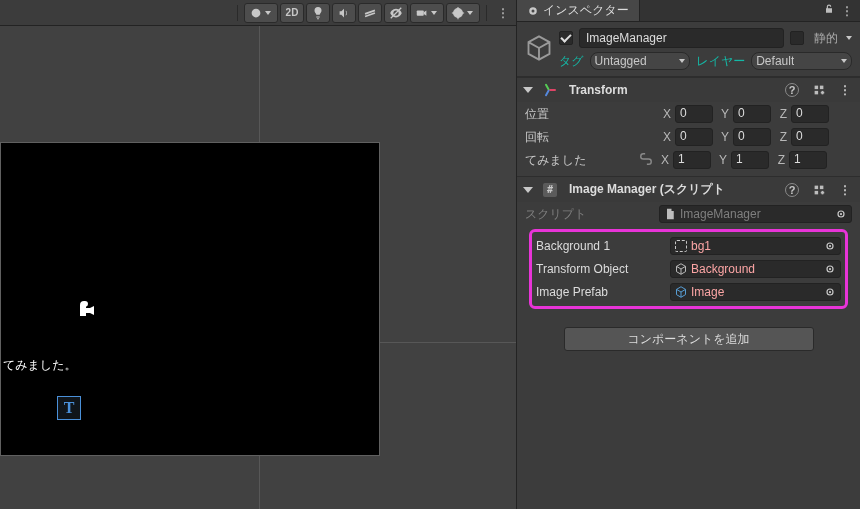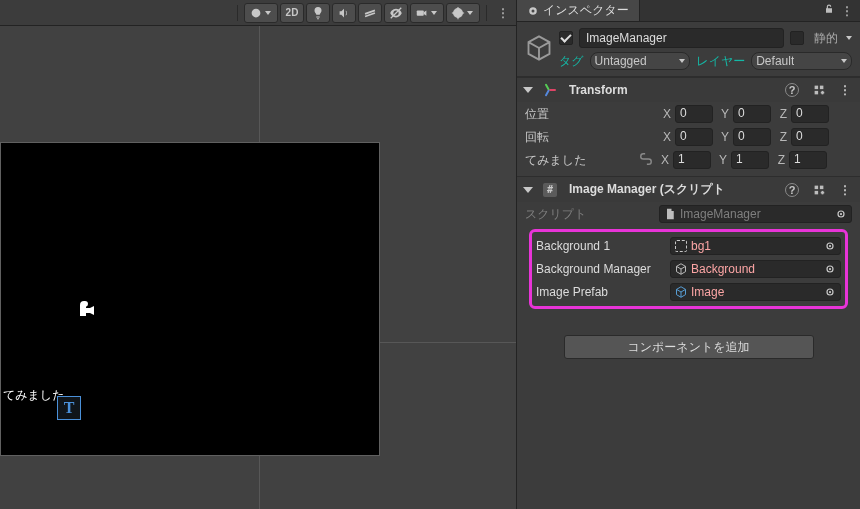--- a/index.html
+++ b/index.html
@@ -13,21 +13,21 @@
   .tbtn svg { width: 14px; height: 14px; fill: #c8c8c8; }
   .tbtn-2d { font-size: 10px; font-weight: 600; padding: 0 4px; }
   .tbtn-carets { padding: 0 6px 0 4px; gap: 2px; }
   .caret-down { width: 0; height: 0; border-left: 3px solid transparent; border-right: 3px solid transparent; border-top: 4px solid #c8c8c8; }
   .vsep { width: 1px; height: 16px; background: #2a2a2a; margin: 0 4px; }
 
   .scene-viewport { position: absolute; top: 26px; left: 0; right: 0; bottom: 0; background: #414141; overflow: hidden; }
   .black-panel { position: absolute; left: 0; top: 116px; width: 380px; height: 314px; background: #000; border: 1px solid #606060; }
   .camera { position: absolute; top: 155px; left: 73px; width: 24px; height: 24px; }
   .camera svg { fill: #fff; width: 24px; height: 24px; }
-  .panel-text { position: absolute; left: 2px; top: 244px; color: #fff; font-size: 12px; }
+  .panel-text { position: absolute; left: 2px; top: 214px; color: #fff; font-size: 12px; }
   .text-gizmo { position: absolute; top: 253px; left: 56px; width: 24px; height: 24px; background: #10151a; border: 1px solid #4a90d9; color: #4a90d9; font-family: serif; font-weight: bold; font-size: 16px; display: flex; align-items: center; justify-content: center; }
   .guide-v { position: absolute; top: 0; bottom: 0; width: 1px; background: #575757; }
   .guide-h { position: absolute; left: 0; right: 0; height: 1px; background: #575757; }
 
   
   .inspector { flex: 1; background: #3c3c3c; display: flex; flex-direction: column; }
   .ins-tabbar { height: 22px; background: #333; display: flex; align-items: stretch; border-bottom: 1px solid #232323; }
   .ins-tab { display: flex; align-items: center; gap: 4px; background: #474747; padding: 0 10px; color: #ddd; border-right: 1px solid #232323; }
   .ins-tabbar .spacer { flex: 1; }
   .ins-tabbar .right { display: flex; align-items: center; gap: 6px; padding: 0 6px; color: #aaa; }
@@ -79,21 +79,21 @@
   .tiny-ico { width: 12px; height: 12px; flex-shrink: 0; }
   .tiny-ico.sprite { border: 1px dashed #c8c8c8; border-radius: 2px; }
   .tiny-ico.cube svg, .tiny-ico.prefab svg { width: 12px; height: 12px; }
   .tiny-ico.prefab svg { stroke: #58a0d8; }
   .tiny-ico.cube svg { stroke: #bdbdbd; }
   .tiny-ico.page svg { width: 12px; height: 12px; fill: #bdbdbd; }
 
   .highlight { border: 3px solid #e834d8; border-radius: 6px; padding: 4px 4px; margin: 2px 4px; display: flex; flex-direction: column; gap: 3px; }
   .highlight .prop-label { color: #dcdcdc; }
 
-  .add-comp { margin: 18px auto; width: 250px; height: 24px; background: #555; border: 1px solid #2a2a2a; border-radius: 3px; display: flex; align-items: center; justify-content: center; color: #ddd; cursor: pointer; }
+  .add-comp { margin: 10px auto; width: 250px; height: 24px; background: #555; border: 1px solid #2a2a2a; border-radius: 3px; display: flex; align-items: center; justify-content: center; color: #ddd; cursor: pointer; }
 
   .lock-open svg { width: 12px; height: 12px; fill: #bdbdbd; }
   .link-icon svg { width: 14px; height: 14px; fill: none; stroke: #8a8a8a; stroke-width: 1.6; }
 </style>
 </head>
 <body>
 
 <div class="scene-pane">
   <div class="scene-toolbar">
     <div class="vsep"></div>
@@ -313,21 +313,21 @@
             <span>bg1</span>
             <span class="obj-picker">
                 <svg viewBox="0 0 16 16">
                   <circle cx="8" cy="8" r="4"></circle>
                   <circle cx="8" cy="8" r="1.5" fill="#c8c8c8" stroke="none"></circle>
                 </svg>
               </span>
           </div>
         </div>
         <div class="prop-row">
-          <span class="prop-label">Background Manager</span>
+          <span class="prop-label">Transform Object</span>
           <div class="obj-field">
             <span class="tiny-ico cube">
               <svg viewBox="0 0 16 16" fill="none" stroke-width="1.3">
                   <path d="M8 1 2 4.5v7L8 15l6-3.5v-7zM2 4.5 8 8l6-3.5M8 8v7"></path>
                 </svg>
             </span>
             <span>Background</span>
             <span class="obj-picker">
                 <svg viewBox="0 0 16 16">
                   <circle cx="8" cy="8" r="4"></circle>

